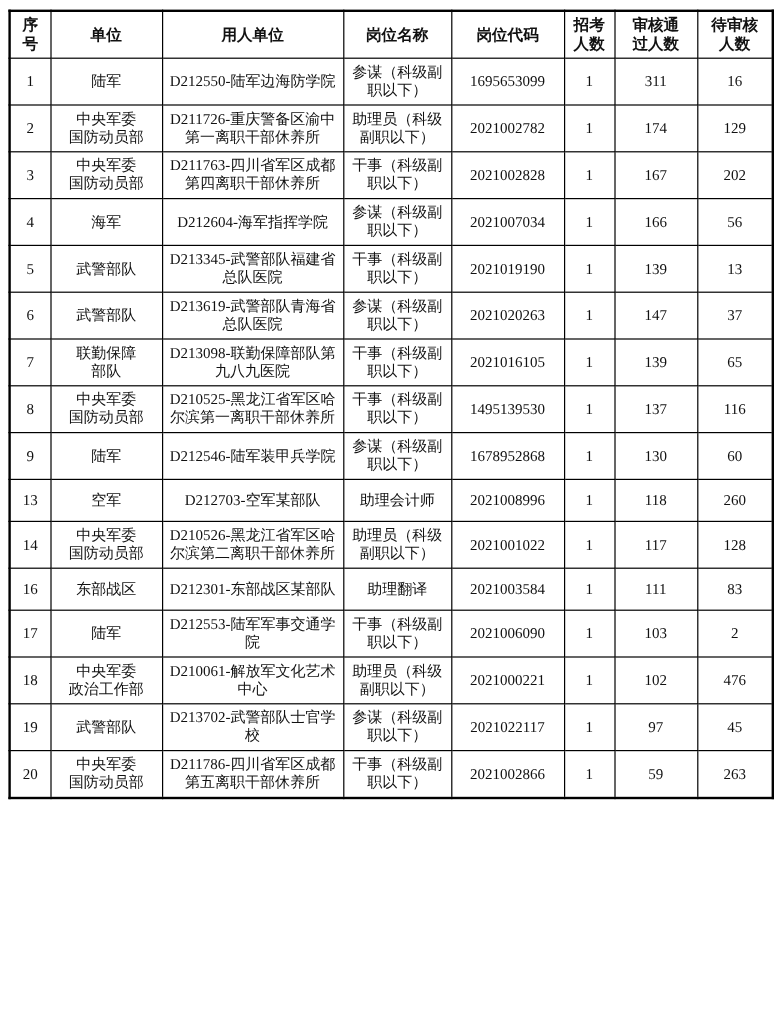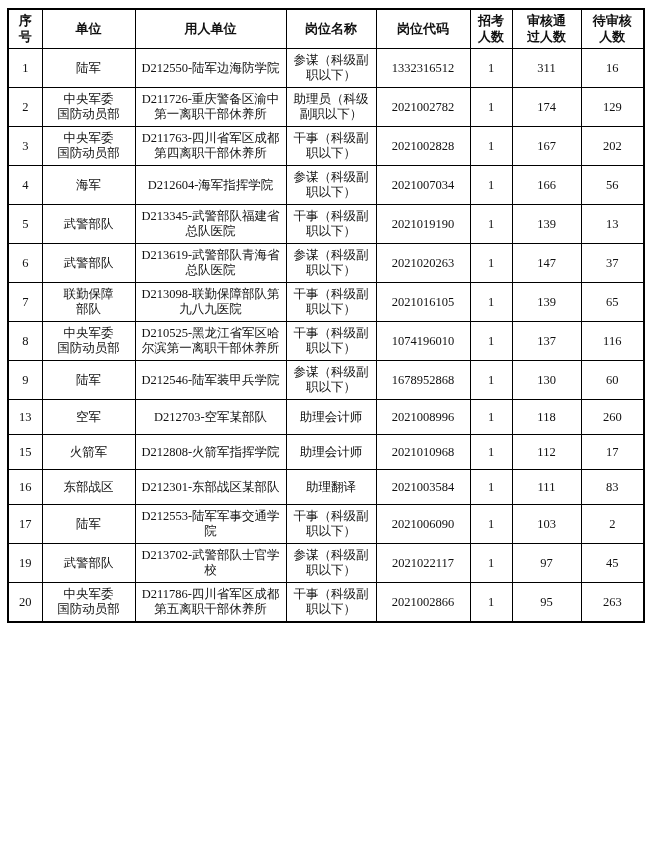--- a/index.html
+++ b/index.html
@@ -90,21 +90,21 @@
         <th>待审核
 人数</th>
       </tr>
     </thead>
     <tbody>
         <tr>
           <td>1</td>
           <td>陆军</td>
           <td>D212550-陆军边海防学院</td>
           <td>参谋（科级副职以下）</td>
-          <td>1332316512</td>
+          <td>1695653099</td>
           <td>1</td>
           <td>311</td>
           <td>16</td>
         </tr>
         <tr>
           <td>2</td>
           <td>中央军委
 国防动员部</td>
           <td>D211726-重庆警备区渝中第一离职干部休养所</td>
           <td>助理员（科级副职以下）</td>
@@ -164,21 +164,21 @@
           <td>1</td>
           <td>139</td>
           <td>65</td>
         </tr>
         <tr>
           <td>8</td>
           <td>中央军委
 国防动员部</td>
           <td>D210525-黑龙江省军区哈尔滨第一离职干部休养所</td>
           <td>干事（科级副职以下）</td>
-          <td>1074196010</td>
+          <td>1495139530</td>
           <td>1</td>
           <td>137</td>
           <td>116</td>
         </tr>
         <tr>
           <td>9</td>
           <td>陆军</td>
           <td>D212546-陆军装甲兵学院</td>
           <td>参谋（科级副职以下）</td>
           <td>1678952868</td>
@@ -190,28 +190,29 @@
           <td>13</td>
           <td>空军</td>
           <td>D212703-空军某部队</td>
           <td>助理会计师</td>
           <td>2021008996</td>
           <td>1</td>
           <td>118</td>
           <td>260</td>
         </tr>
         <tr>
-          <td>15</td>
-          <td>火箭军</td>
-          <td>D212808-火箭军指挥学院</td>
-          <td>助理会计师</td>
-          <td>2021010968</td>
-          <td>1</td>
-          <td>112</td>
-          <td>17</td>
+          <td>14</td>
+          <td>中央军委
+国防动员部</td>
+          <td>D210526-黑龙江省军区哈尔滨第二离职干部休养所</td>
+          <td>助理员（科级副职以下）</td>
+          <td>2021001022</td>
+          <td>1</td>
+          <td>117</td>
+          <td>128</td>
         </tr>
         <tr>
           <td>16</td>
           <td>东部战区</td>
           <td>D212301-东部战区某部队</td>
           <td>助理翻译</td>
           <td>2021003584</td>
           <td>1</td>
           <td>111</td>
           <td>83</td>
@@ -220,35 +221,46 @@
           <td>17</td>
           <td>陆军</td>
           <td>D212553-陆军军事交通学院</td>
           <td>干事（科级副职以下）</td>
           <td>2021006090</td>
           <td>1</td>
           <td>103</td>
           <td>2</td>
         </tr>
         <tr>
+          <td>18</td>
+          <td>中央军委
+政治工作部</td>
+          <td>D210061-解放军文化艺术中心</td>
+          <td>助理员（科级副职以下）</td>
+          <td>2021000221</td>
+          <td>1</td>
+          <td>102</td>
+          <td>476</td>
+        </tr>
+        <tr>
           <td>19</td>
           <td>武警部队</td>
           <td>D213702-武警部队士官学校</td>
           <td>参谋（科级副职以下）</td>
           <td>2021022117</td>
           <td>1</td>
           <td>97</td>
           <td>45</td>
         </tr>
         <tr>
           <td>20</td>
           <td>中央军委
 国防动员部</td>
           <td>D211786-四川省军区成都第五离职干部休养所</td>
           <td>干事（科级副职以下）</td>
           <td>2021002866</td>
           <td>1</td>
-          <td>95</td>
+          <td>59</td>
           <td>263</td>
         </tr>
       </tbody>
   </table>
 </div>
 
 </body></html>

